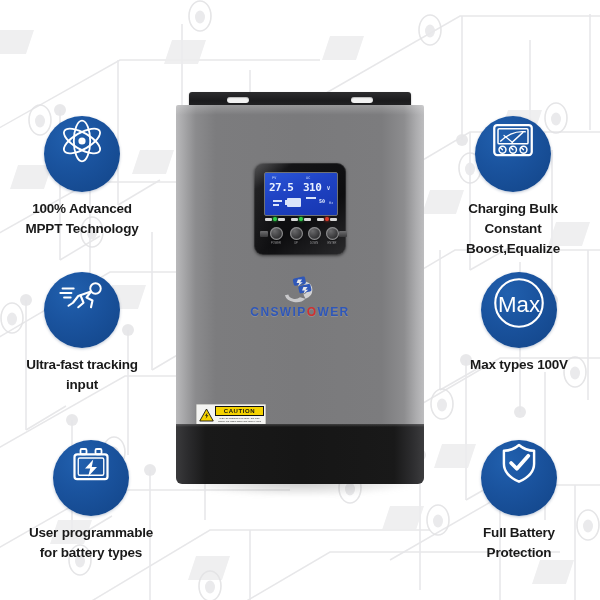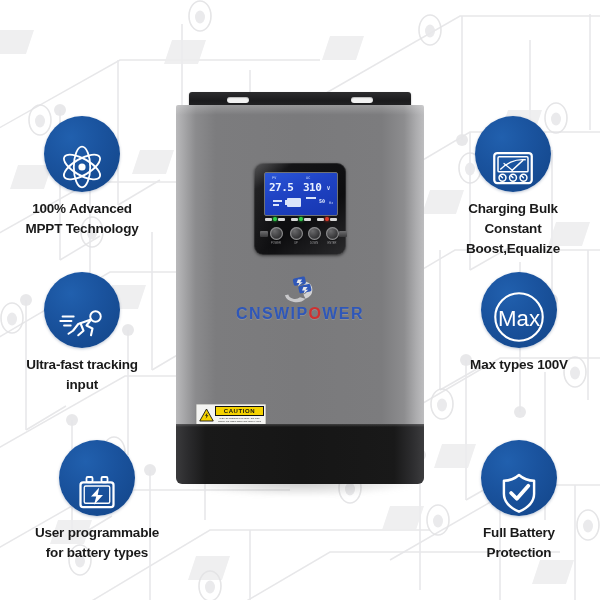--- a/index.html
+++ b/index.html
@@ -98,21 +98,21 @@
   .tab{
     position:absolute;top:4px;width:8px;height:6px;border-radius:1px;
     background:linear-gradient(180deg,#6e6e70,#3a3a3c);
   }
   .blabel{position:absolute;top:15px;font-size:2.6px;color:#9a9a9c;width:16px;text-align:center;font-family:"Liberation Sans",sans-serif;}
 
   
   .logo{position:absolute;left:0;right:0;top:165px;text-align:center;}
   .logo-mark{position:relative;width:44px;height:34px;margin:0 auto 1px;}
   .logo-text{
-    font-size:16px;font-weight:bold;letter-spacing:1.4px;
+    font-size:12px;font-weight:bold;letter-spacing:1.4px;
     color:#2f57b8;font-family:"Liberation Sans",sans-serif;
     text-shadow:0 1px 0 rgba(255,255,255,.15);
   }
   .logo-text .red{color:#d03030;}
 
   
   .caution{
     position:absolute;left:20px;top:299px;width:68px;height:20px;
     background:#f4f4f2;border:1px solid #c9c9c5;border-radius:1px;
     display:flex;align-items:stretch;overflow:hidden;
@@ -127,21 +127,21 @@
   }
   .caution .sub{
     font-size:2.3px;line-height:2.8px;color:#333;padding:1px 1px 0 1px;text-align:center;
   }
 
   
   .feature{position:absolute;z-index:5;text-align:center;}
   .circle{
     border-radius:50%;
     background:radial-gradient(circle at 35% 28%, #2160ae 0%, #1a539e 42%, #124487 100%);
-    display:flex;align-items:flex-end;justify-content:center;margin:0 auto;
+    display:flex;align-items:flex-start;justify-content:center;margin:0 auto;
     box-shadow:0 1px 3px rgba(20,50,100,.28);
   }
   .fcap{
     margin-top:7px;font-size:13.5px;font-weight:bold;color:#1a1a1a;
     line-height:20px;letter-spacing:-.2px;white-space:pre-line;
   }
 </style>
 </head>
 <body>
 
@@ -398,21 +398,21 @@
         <circle cx="50" cy="22" r="7" fill="none" stroke="#ffffff" stroke-width="2.6"></circle>
         <path d="M44,26 L27,32 L20,41 L14,45" fill="none" stroke="#ffffff" stroke-width="2.8" stroke-linecap="round" stroke-linejoin="round"></path>
         <path d="M44,26 L38,34 L46,38 L44,47" fill="none" stroke="#ffffff" stroke-width="2.8" stroke-linecap="round" stroke-linejoin="round"></path>
         <path d="M30,31 L34,41 L27,47" fill="none" stroke="#ffffff" stroke-width="2.8" stroke-linecap="round" stroke-linejoin="round"></path>
       </svg>
     </div>
     <div class="fcap">Ultra-fast tracking
 input</div>
   </div>
 
-  <div class="feature" style="left:15px;top:440px;width:164px;">
+  <div class="feature" style="left:9px;top:440px;width:164px;">
     <div class="circle" style="width:76px;height:76px;">
       <svg viewBox="0 0 64 64" width="48" height="48" xmlns="http://www.w3.org/2000/svg">
         <rect x="18" y="12" width="8" height="7" rx="1.6" fill="none" stroke="#ffffff" stroke-width="2.4"></rect>
         <rect x="38" y="12" width="8" height="7" rx="1.6" fill="none" stroke="#ffffff" stroke-width="2.4"></rect>
         <rect x="10" y="19" width="44" height="33" rx="3.5" fill="none" stroke="#ffffff" stroke-width="3"></rect>
         <rect x="15" y="24" width="34" height="23" rx="2" fill="none" stroke="#ffffff" stroke-width="1.8"></rect>
         <path d="M35,26 L24,38 h7 l-3,11 L40,36 h-7 z" fill="#ffffff"></path>
       </svg>
     </div>
     <div class="fcap">User programmable

